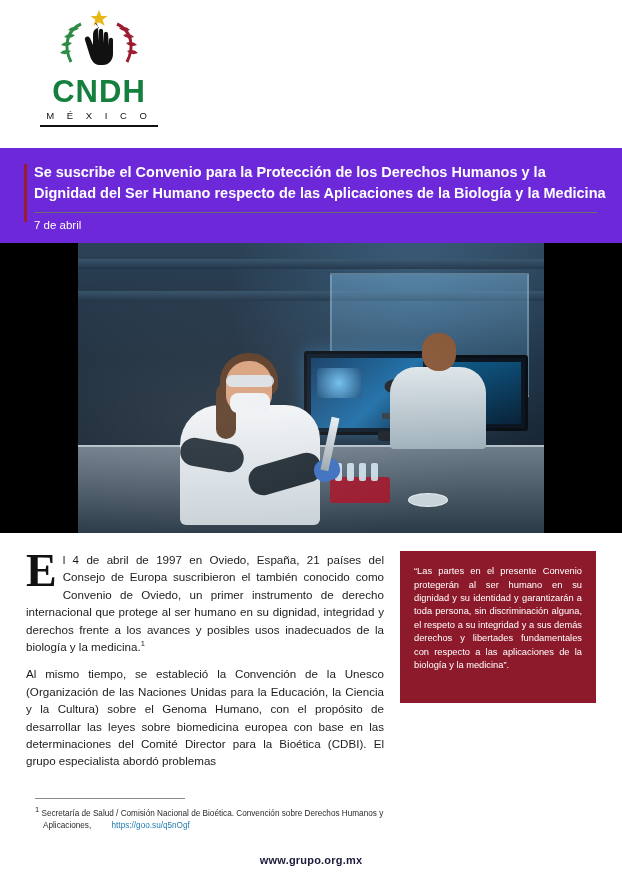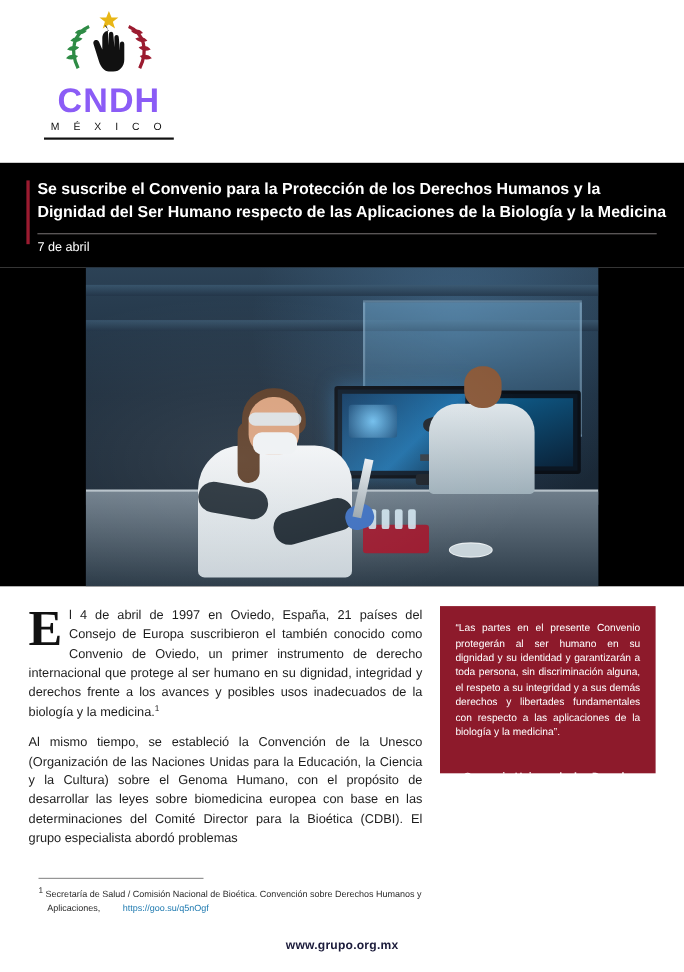--- a/index.html
+++ b/index.html
@@ -33,21 +33,21 @@
   }
   .logo-emblem {
     width: 96px;
     height: 66px;
     position: relative;
   }
   .logo-text {
     font-weight: bold;
     font-size: 31px;
     letter-spacing: 1px;
-    color: #8b5cf6;
+    color: #15803d;
     line-height: 1;
     margin-top: 2px;
     font-family: "Liberation Sans", sans-serif;
     text-align: center;
   }
   .logo-sub {
     font-size: 9.5px;
     letter-spacing: 5px;
     color: #111111;
     margin-top: 3px;
@@ -88,21 +88,21 @@
   .tricolor span { flex: 1; display:block; height: 100%; }
   .org-sub {
     text-align: right;
     font-size: 16px;
     color: #2b2b40;
     padding-right: 2px;
   }
 
   
   .banner {
-    background: #000000;
+    background: #6d28d9;
     color: #ffffff;
     padding: 14px 12px 12px 24px;
     box-sizing: border-box;
     position: relative;
   }
   .banner-accent {
     position: absolute;
     left: 24px;
     top: 16px;
     width: 3px;

